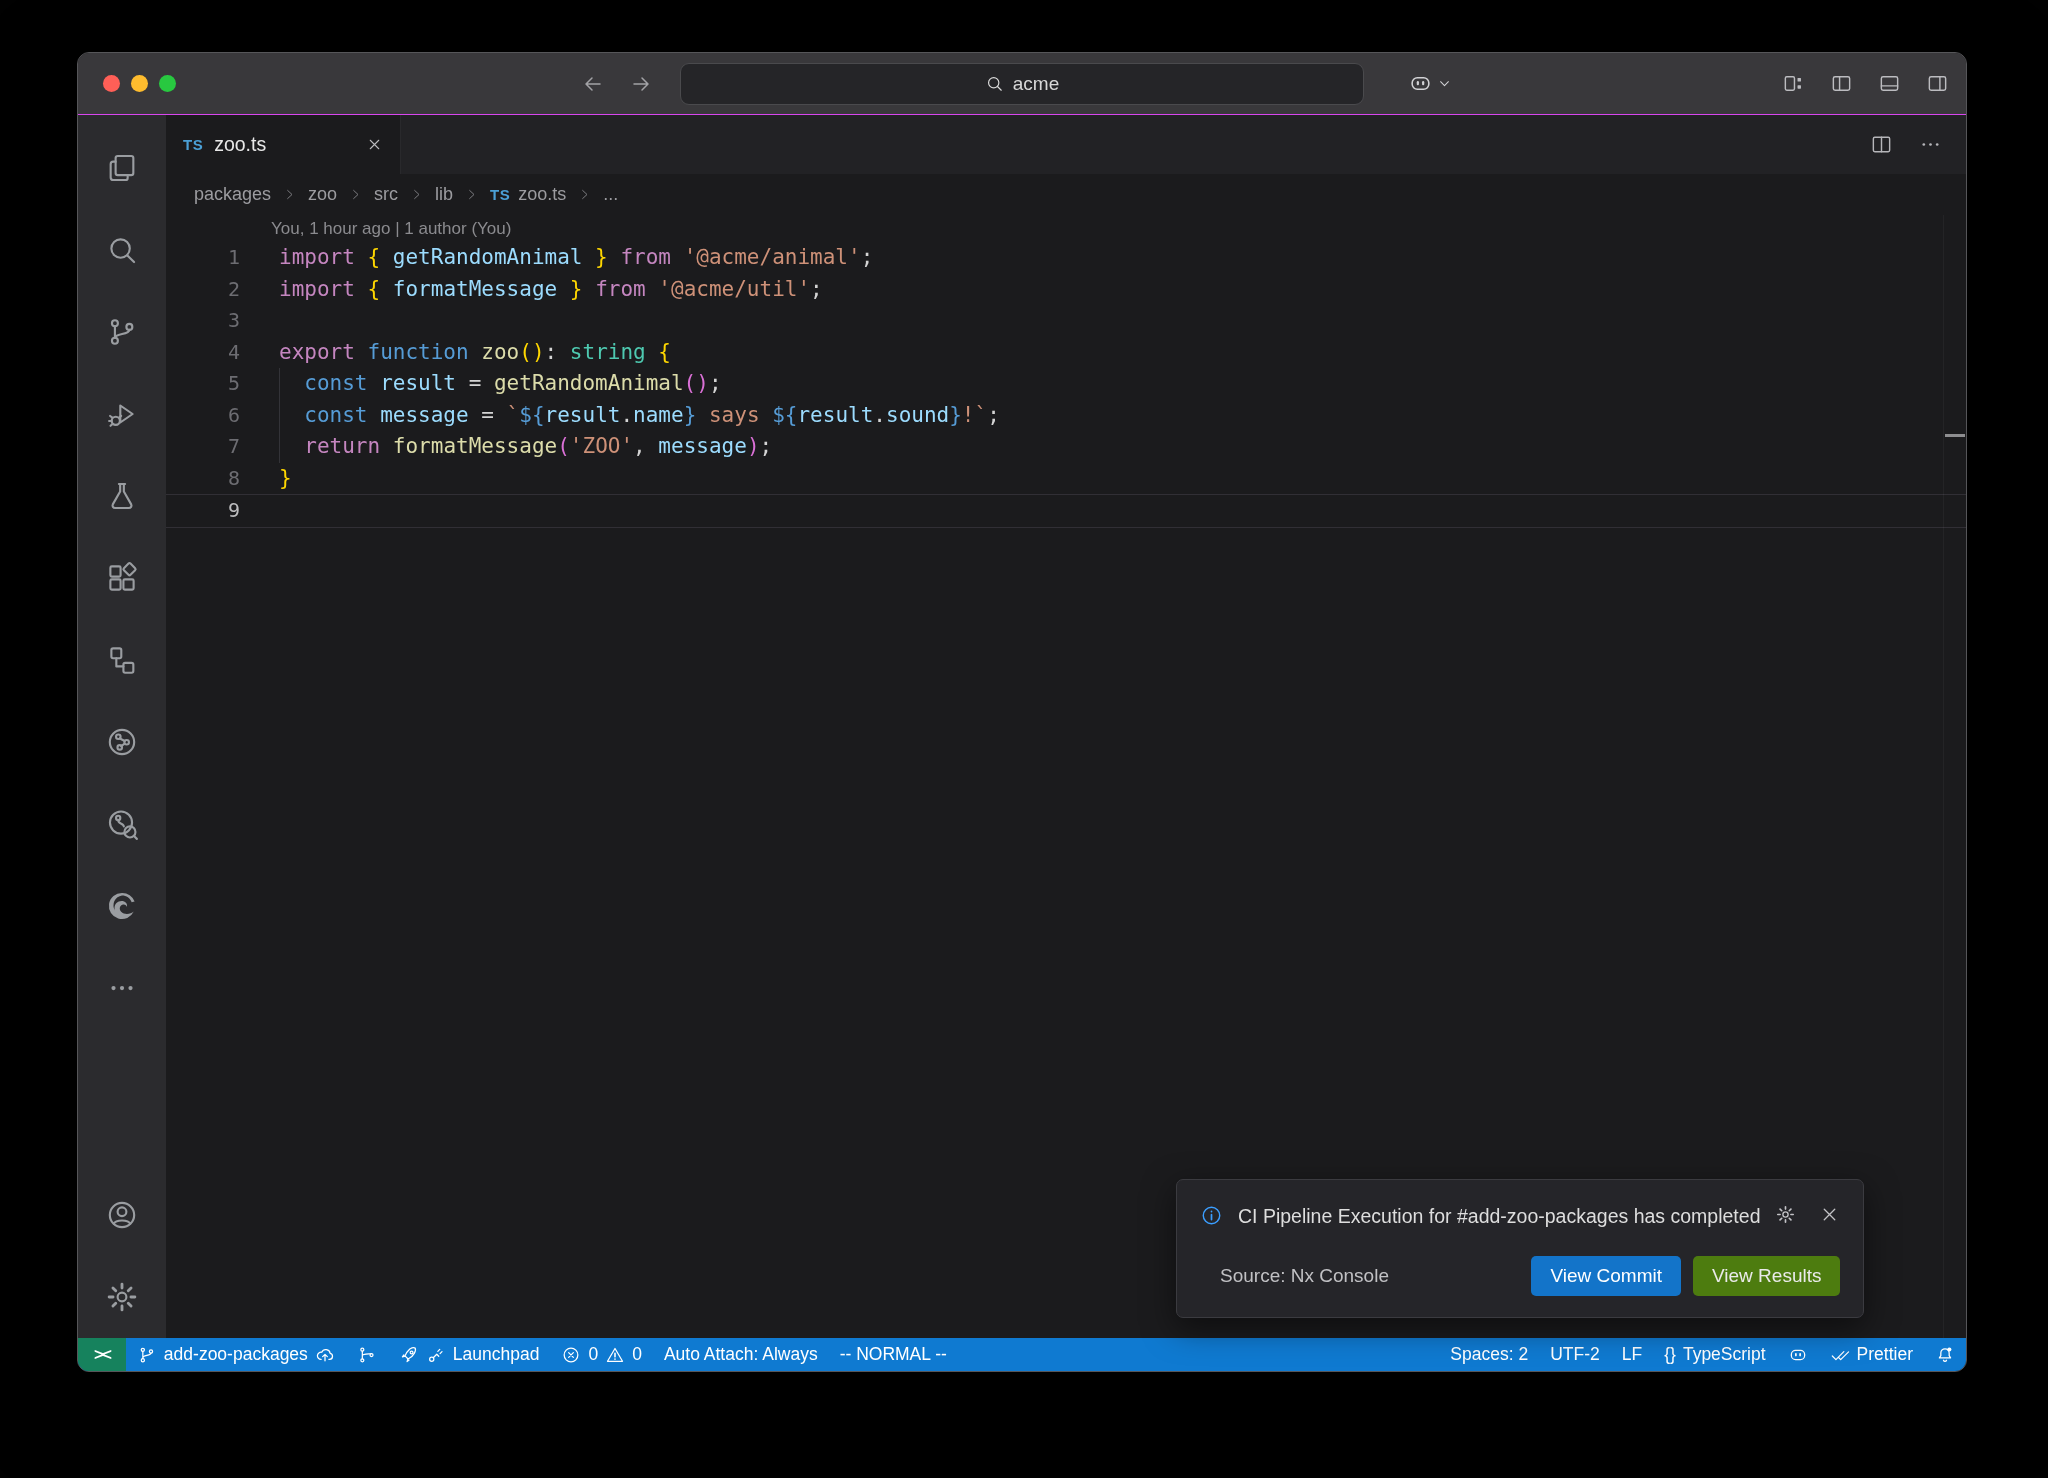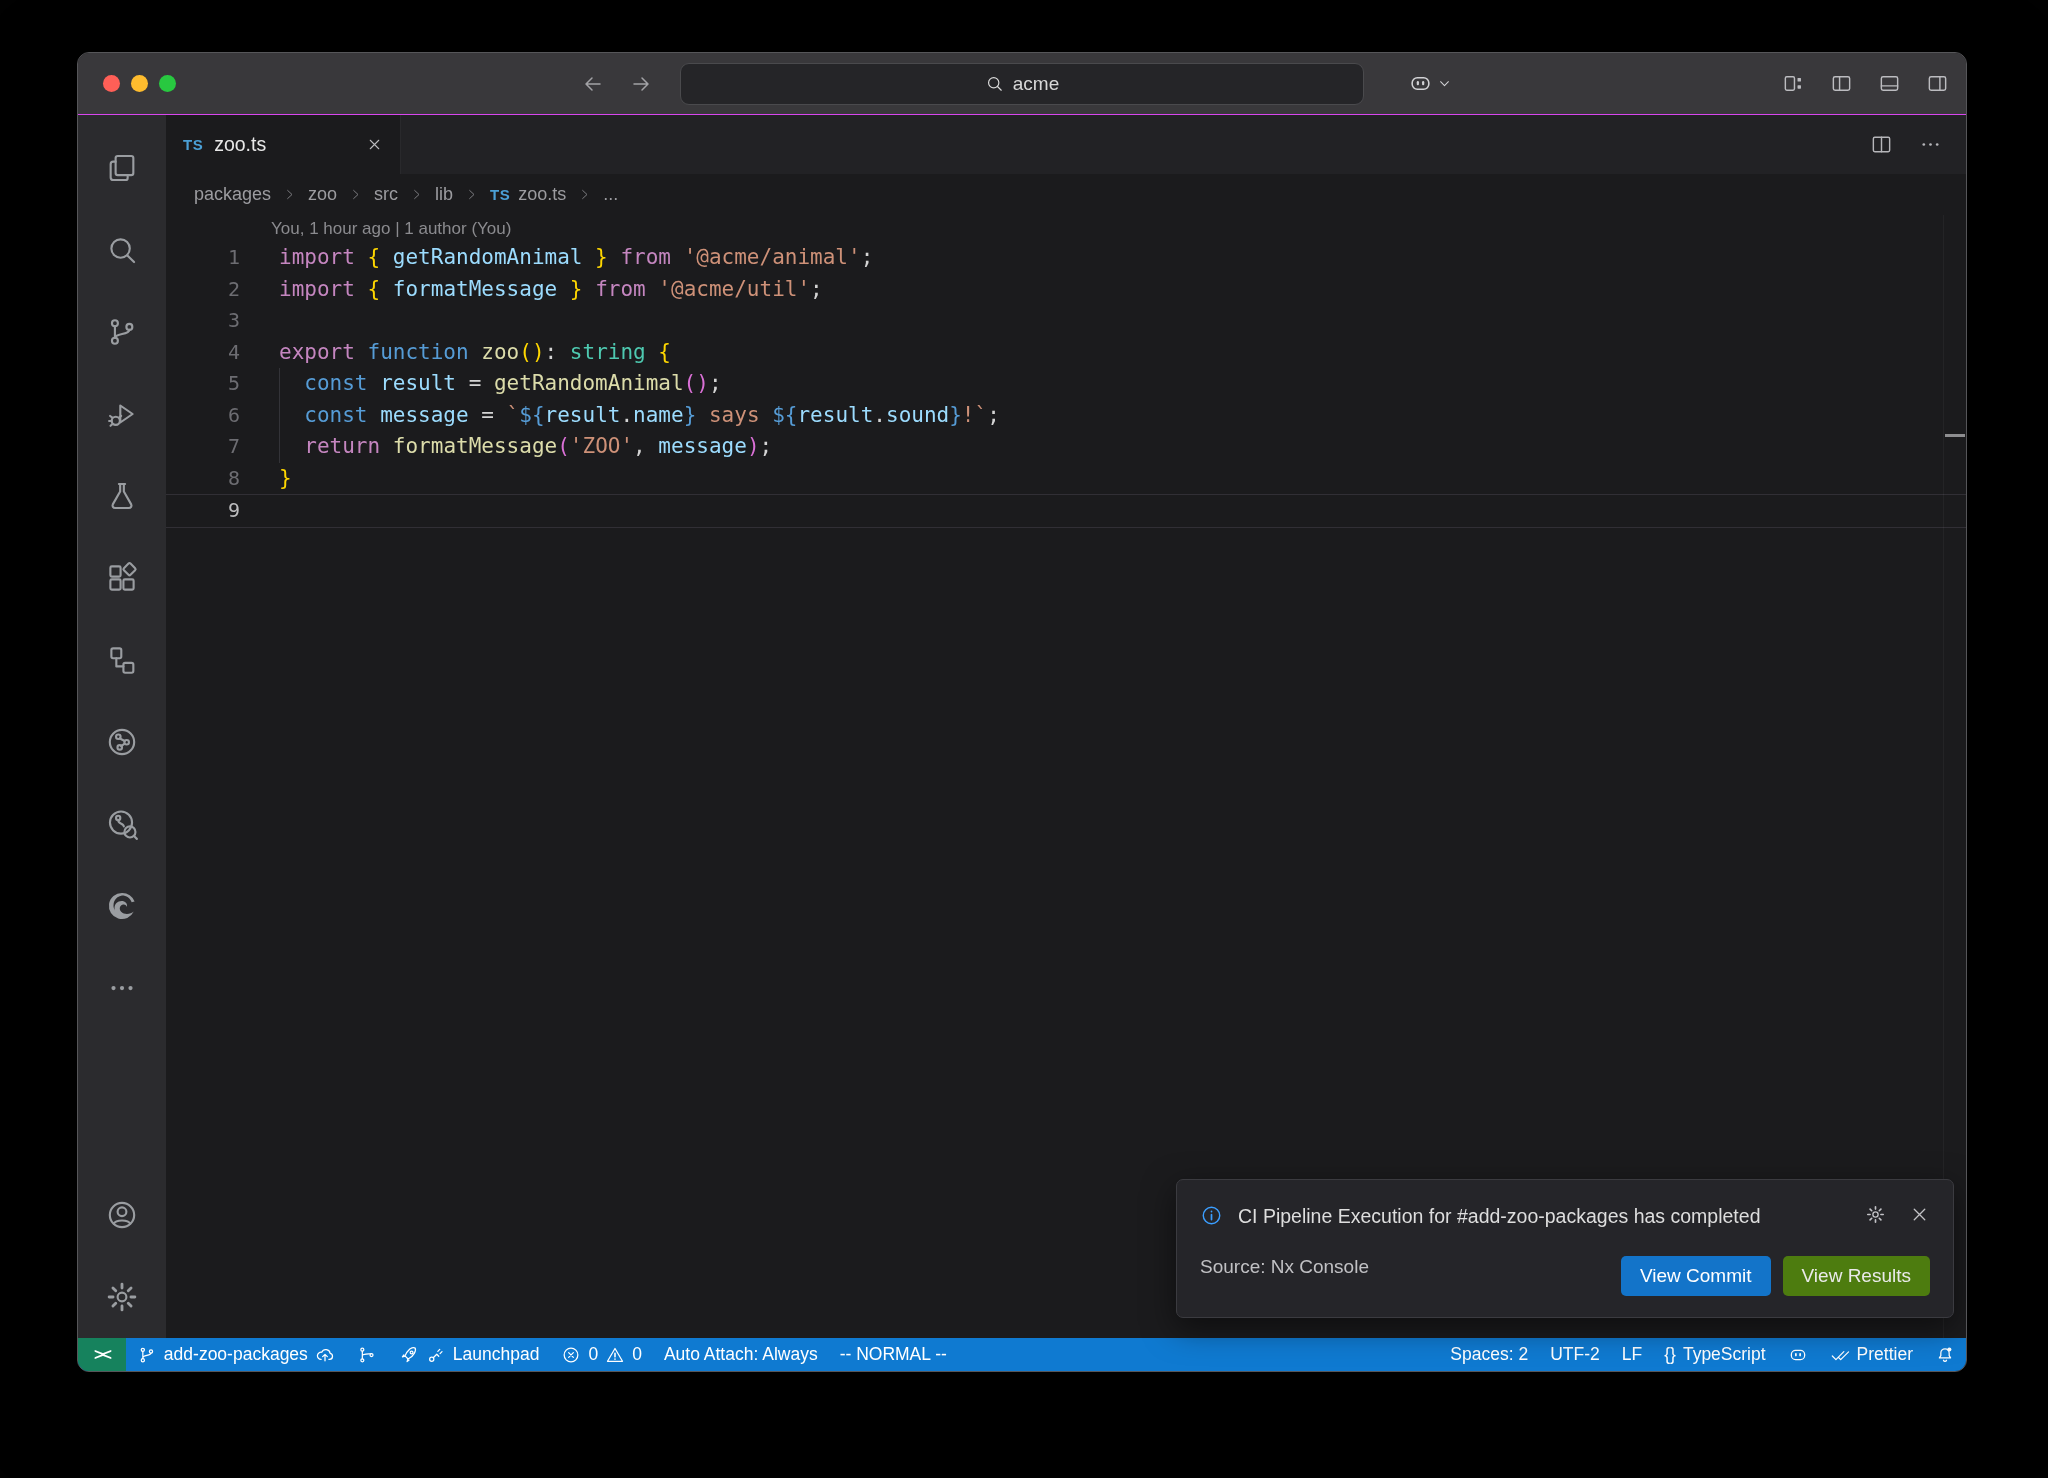--- a/index.html
+++ b/index.html
@@ -59,30 +59,30 @@
   .ruler-strip{position:absolute;right:22px;top:0;bottom:0;width:1px;background:rgba(255,255,255,0.045);}
   .overview-mark{position:absolute;right:1px;top:219px;width:20px;height:3px;background:#8e8e90;}
   
   .statusbar{height:33px;display:flex;align-items:center;color:#ffffff;font-size:17.5px;flex:0 0 auto;}
   .sb-left,.sb-right{display:flex;align-items:center;height:100%;}
   .sb-right{margin-left:auto;}
   .sb-item{display:flex;align-items:center;gap:7px;padding:0 11px;height:100%;}
   .sb-item svg{width:20px;height:20px;}
   .sb-remote{padding:0 16px;font-weight:bold;letter-spacing:-2px;font-size:17px;}
   
-  .notifications{position:absolute;right:12px;bottom:53px;width:778px;display:flex;flex-direction:column;gap:36px;}
+  .notifications{position:absolute;right:12px;bottom:53px;width:778px;display:flex;gap:36px;}
   .toast{background:#252529;border:1px solid #3b3b40;border-radius:7px;box-shadow:0 10px 32px rgba(0,0,0,.5);
          padding:21px 23px;}
   .toast-head{display:flex;gap:15px;align-items:flex-start;}
   .toast-info{color:#3b9eff;flex:0 0 auto;margin-top:3px;}
   .toast-info svg{width:23px;height:23px;}
   .toast-msg{color:#dedede;font-size:19.5px;line-height:30px;max-width:575px;}
   .toast-actions-top{margin-left:auto;display:flex;gap:23px;color:#c3c3c7;margin-top:3px;}
   .toast-actions-top svg{width:21px;height:21px;}
-  .toast-foot{display:flex;align-items:flex-start;margin-top:25px;}
+  .toast-foot{display:flex;align-items:center;margin-top:25px;margin-left:20px;}
   .toast-source{color:#c1c1c4;font-size:19px;}
   .toast-buttons{margin-left:auto;display:flex;gap:12px;}
   .btn{font-size:19px;padding:9px 19px;border-radius:5px;border:none;cursor:pointer;
        font-family:"Liberation Sans",sans-serif;}
   .btn-primary{background:#1374c9;color:#fff;}
   .btn-secondary{background:#4d7c0f;color:#eaeaea;}
   .icon{display:inline-flex;align-items:center;justify-content:center;}
   .icon svg{display:block;fill:none;stroke:currentColor;stroke-width:1.5;stroke-linecap:round;stroke-linejoin:round;}
 </style>
 </head>

